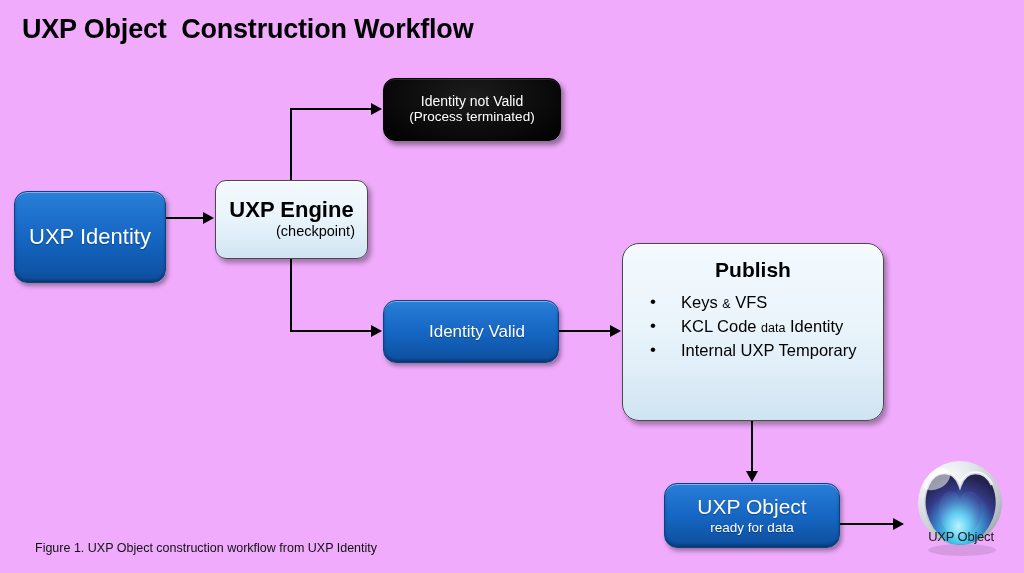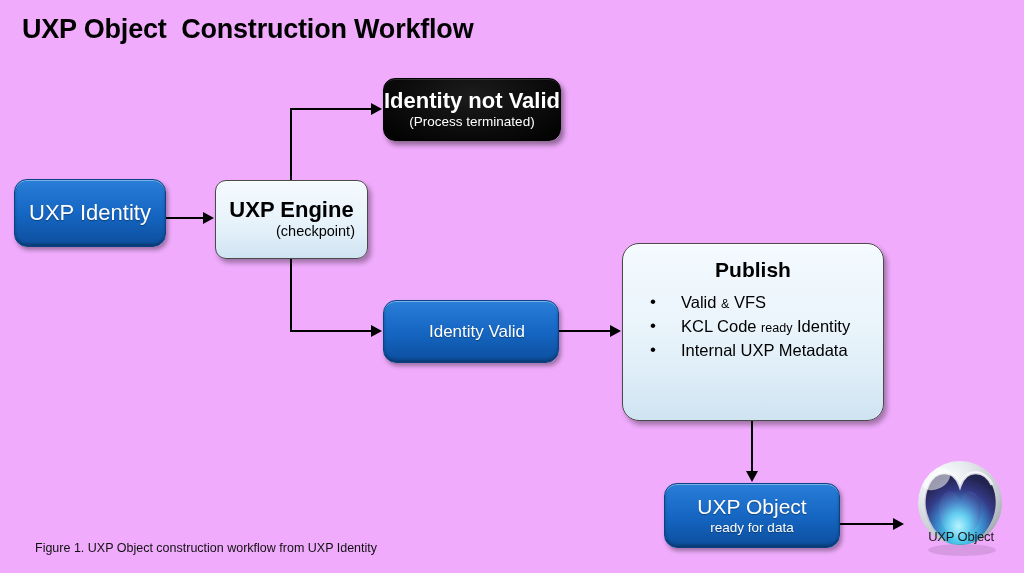--- a/index.html
+++ b/index.html
@@ -93,36 +93,36 @@
     box-shadow:
       inset 0 1px 0 rgba(255,255,255,0.14),
       3px 4px 5px rgba(0,0,0,0.40);
   }
 
   .line1 { font-size: 21px; line-height: 1.12; }
   .line2 { font-size: 14px; line-height: 1.2; }
 
   
   #node-uxp-identity {
-    left: 14px; top: 179px; width: 152px; height: 68px;
+    left: 14px; top: 191px; width: 152px; height: 92px;
   }
   #node-uxp-identity .line1 { font-size: 22px; }
 
   #node-uxp-engine {
     left: 215px; top: 180px; width: 153px; height: 79px;
     border-radius: 11px;
   }
   #node-uxp-engine .line1 { font-size: 22px; font-weight: bold; }
   #node-uxp-engine .line2 { font-size: 14.5px; margin-left: 48px; }
 
   #node-identity-not-valid {
     left: 383px; top: 78px; width: 178px; height: 63px;
     border-radius: 12px;
   }
-  #node-identity-not-valid .line1 { font-size: 22px; font-weight: bold; }
+  #node-identity-not-valid .line1 { font-size: 14px; font-weight: normal; }
   #node-identity-not-valid .line2 { font-size: 13.5px; }
 
   #node-identity-valid {
     left: 383px; top: 300px; width: 176px; height: 63px; padding-left: 12px;
   }
   #node-identity-valid .line1 { font-size: 17px; }
 
   #node-publish {
     left: 622px; top: 243px; width: 262px; height: 178px;
     border-radius: 17px;
@@ -248,23 +248,23 @@
     <div class="line2">(Process terminated)</div>
   </div>
 
   <div class="node blue" id="node-identity-valid">
     <div class="line1">Identity Valid</div>
   </div>
 
   <div class="node light" id="node-publish">
     <div id="publish-title">Publish</div>
     <ul id="publish-bullets">
-        <li><span>Valid </span><span class="tiny">&amp;</span><span> VFS</span></li>
-        <li><span>KCL Code </span><span class="tiny">ready</span><span> Identity</span></li>
-        <li><span>Internal UXP Metadata</span></li>
+        <li><span>Keys </span><span class="tiny">&amp;</span><span> VFS</span></li>
+        <li><span>KCL Code </span><span class="tiny">data</span><span> Identity</span></li>
+        <li><span>Internal UXP Temporary</span></li>
       </ul>
   </div>
 
   <div class="node blue" id="node-uxp-object">
     <div class="line1">UXP Object</div>
     <div class="line2">ready for data</div>
   </div>
 
   <div id="logo-uxp-object">
     <svg width="106" height="104" viewBox="0 0 106 104" xmlns="http://www.w3.org/2000/svg">

